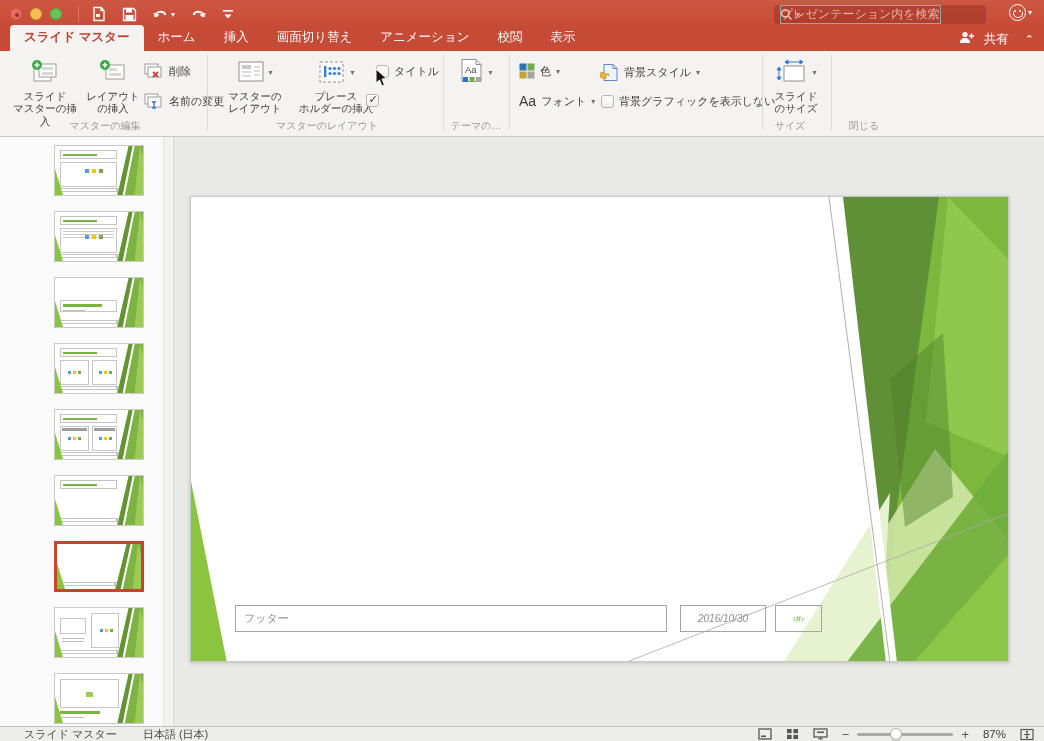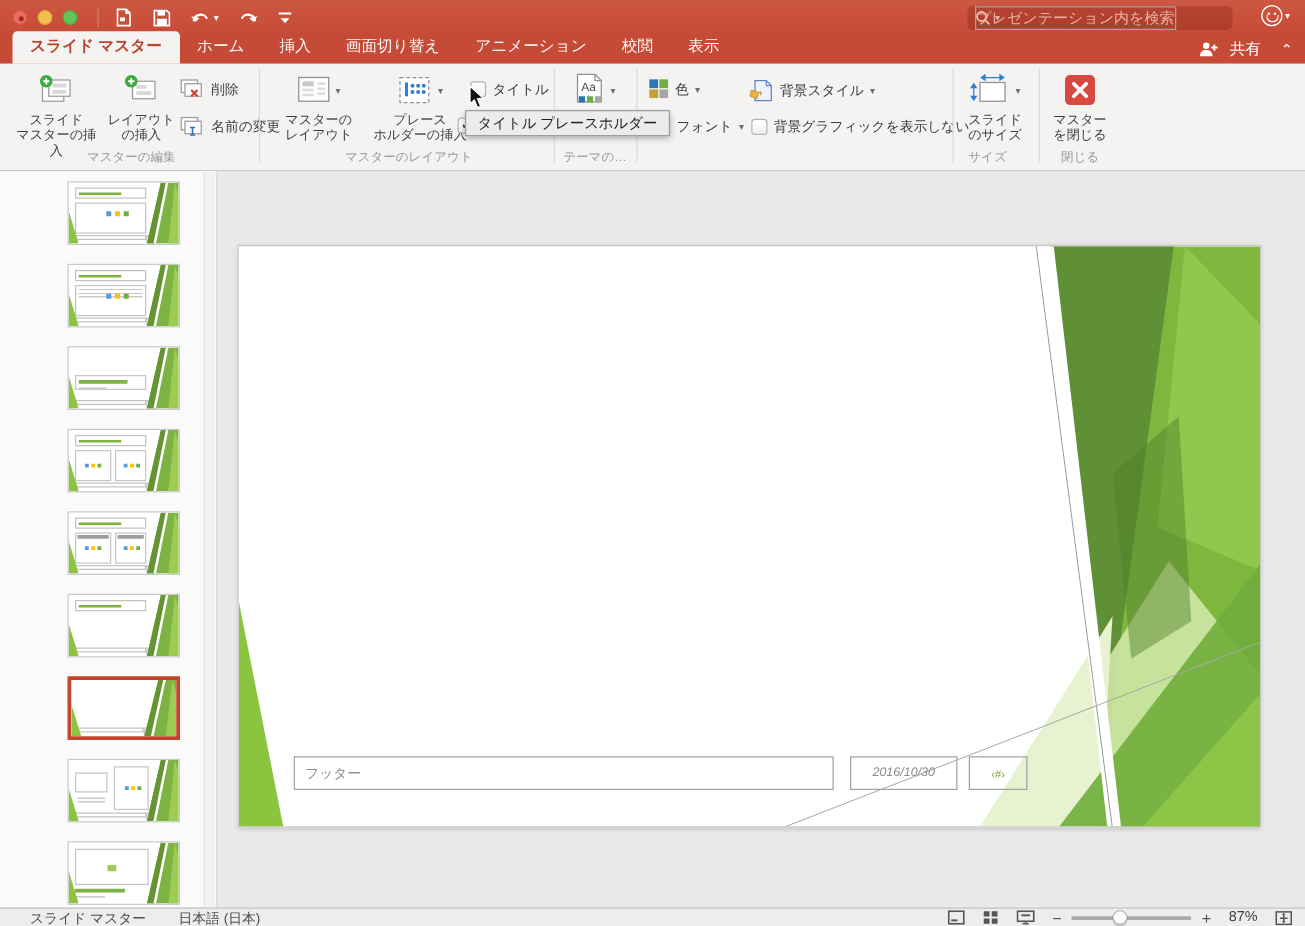--- a/index.html
+++ b/index.html
@@ -28,21 +28,21 @@
   .smiley { position:absolute; right:12px; top:4px; display:flex; align-items:center; gap:2px; color:#fff; }
   .smiley .face { width:17px; height:17px; border:1.3px solid #fff; border-radius:50%; position:relative; }
   .smiley .face::before { content:""; position:absolute; left:4px; top:5px; width:2px; height:2px; background:#fff; border-radius:50%; box-shadow:5px 0 0 #fff; }
   .smiley .face::after { content:""; position:absolute; left:3.5px; top:7px; width:8px; height:5px; border:1.2px solid #fff; border-top:none; border-radius:0 0 8px 8px; }
 
   
   .tabbar { position:absolute; left:0; top:28px; width:100%; height:23px; background:#c64b36; display:flex; align-items:flex-end; }
   .tab { padding:4px 14px 5px; font-size:12.5px; color:rgba(255,255,255,.96); cursor:default; }
   .tab.active { background:#f4f3f1; color:#b8452e; border-radius:4px 4px 0 0; margin-left:10px; font-weight:bold; }
   .tabbar-right { position:absolute; right:10px; top:3px; display:flex; align-items:center; gap:16px; color:#fff; font-size:12.5px; }
-  .share { display:flex; align-items:center; gap:9px; }
+  .share { display:flex; align-items:flex-start; gap:9px; }
   .collapse-chevron { font-size:11px; font-weight:bold; color:rgba(255,255,255,.9); }
 
   
   .ribbon { position:absolute; left:0; top:51px; width:100%; height:86px; background:#f4f3f1; border-bottom:1px solid #c9c8c6; }
   .rsep { position:absolute; top:4px; bottom:6px; width:1px; background:#dddcda; }
   .rbtn { position:absolute; top:5px; text-align:center; color:#3d3d3d; cursor:default; }
   .rbtn .ric { height:32px; display:flex; align-items:center; justify-content:center; gap:3px; }
   .rlbl { font-size:10.5px; line-height:1.18; white-space:pre-line; margin-top:2px; }
   .srow { position:absolute; display:flex; align-items:center; gap:5px; font-size:11px; color:#3d3d3d; }
   .glabel { position:absolute; bottom:3px; font-size:10px; color:#9b9a98; text-align:center; }
@@ -292,21 +292,20 @@
     </div>
     <div class="chk-row" style="position:absolute;left:376px;top:13px;">
       <span class="checkbox"></span>
       <span>タイトル</span>
     </div>
     <div class="chk-row" style="position:absolute;left:366px;top:43px;z-index:1;">
       <span class="checkbox checked"></span>
     </div>
     <div class="glabel" style="left:212px;width:230px;">マスターのレイアウト</div>
 
-    <div class="tooltip">タイトル プレースホルダー</div>
     <svg class="cursor-arrow" width="13" height="19" viewBox="0 0 13 19">
       <path d="M1 1 L1 15 L4.5 12 L7 18 L9.5 17 L7 11 L11.5 10.5 Z" fill="#111" stroke="#fff" stroke-width="1"></path>
       </svg>
 
     <div class="rsep" style="left:443px;"></div>
 
     <div class="rbtn" style="left:450px;width:52px;">
       <div class="ric">
           <svg width="26" height="28" viewBox="0 0 26 28">
         <path d="M3 1.5h14l5 5v17H3z" fill="#fff" stroke="#8f8f8f"></path>
@@ -364,30 +363,20 @@
           </svg>
         <span class="caret">▾</span>
         </div>
       <div class="rlbl">スライド
 のサイズ</div>
     </div>
     <div class="glabel" style="left:762px;width:56px;">サイズ</div>
 
     <div class="rsep" style="left:831px;"></div>
 
-    <div class="rbtn" style="left:836px;width:56px;">
-      <div class="ric">
-          <svg width="26" height="26" viewBox="0 0 26 26">
-        <rect x="1" y="1" width="24" height="24" rx="4" fill="#d84a41"></rect>
-        <path d="M8 8l10 10M18 8L8 18" stroke="#fff" stroke-width="3" stroke-linecap="round"></path>
-          </svg>
-        </div>
-      <div class="rlbl">マスター
-を閉じる</div>
-    </div>
     <div class="glabel" style="left:830px;width:68px;">閉じる</div>
   </div>
 
   <div class="sidebar">
     <div class="thumb t-title-content">
         <div class="mini">
           <i class="mt"></i>
           <i class="mb"></i>
           <i class="mi"></i>
           <i class="mf"></i>

